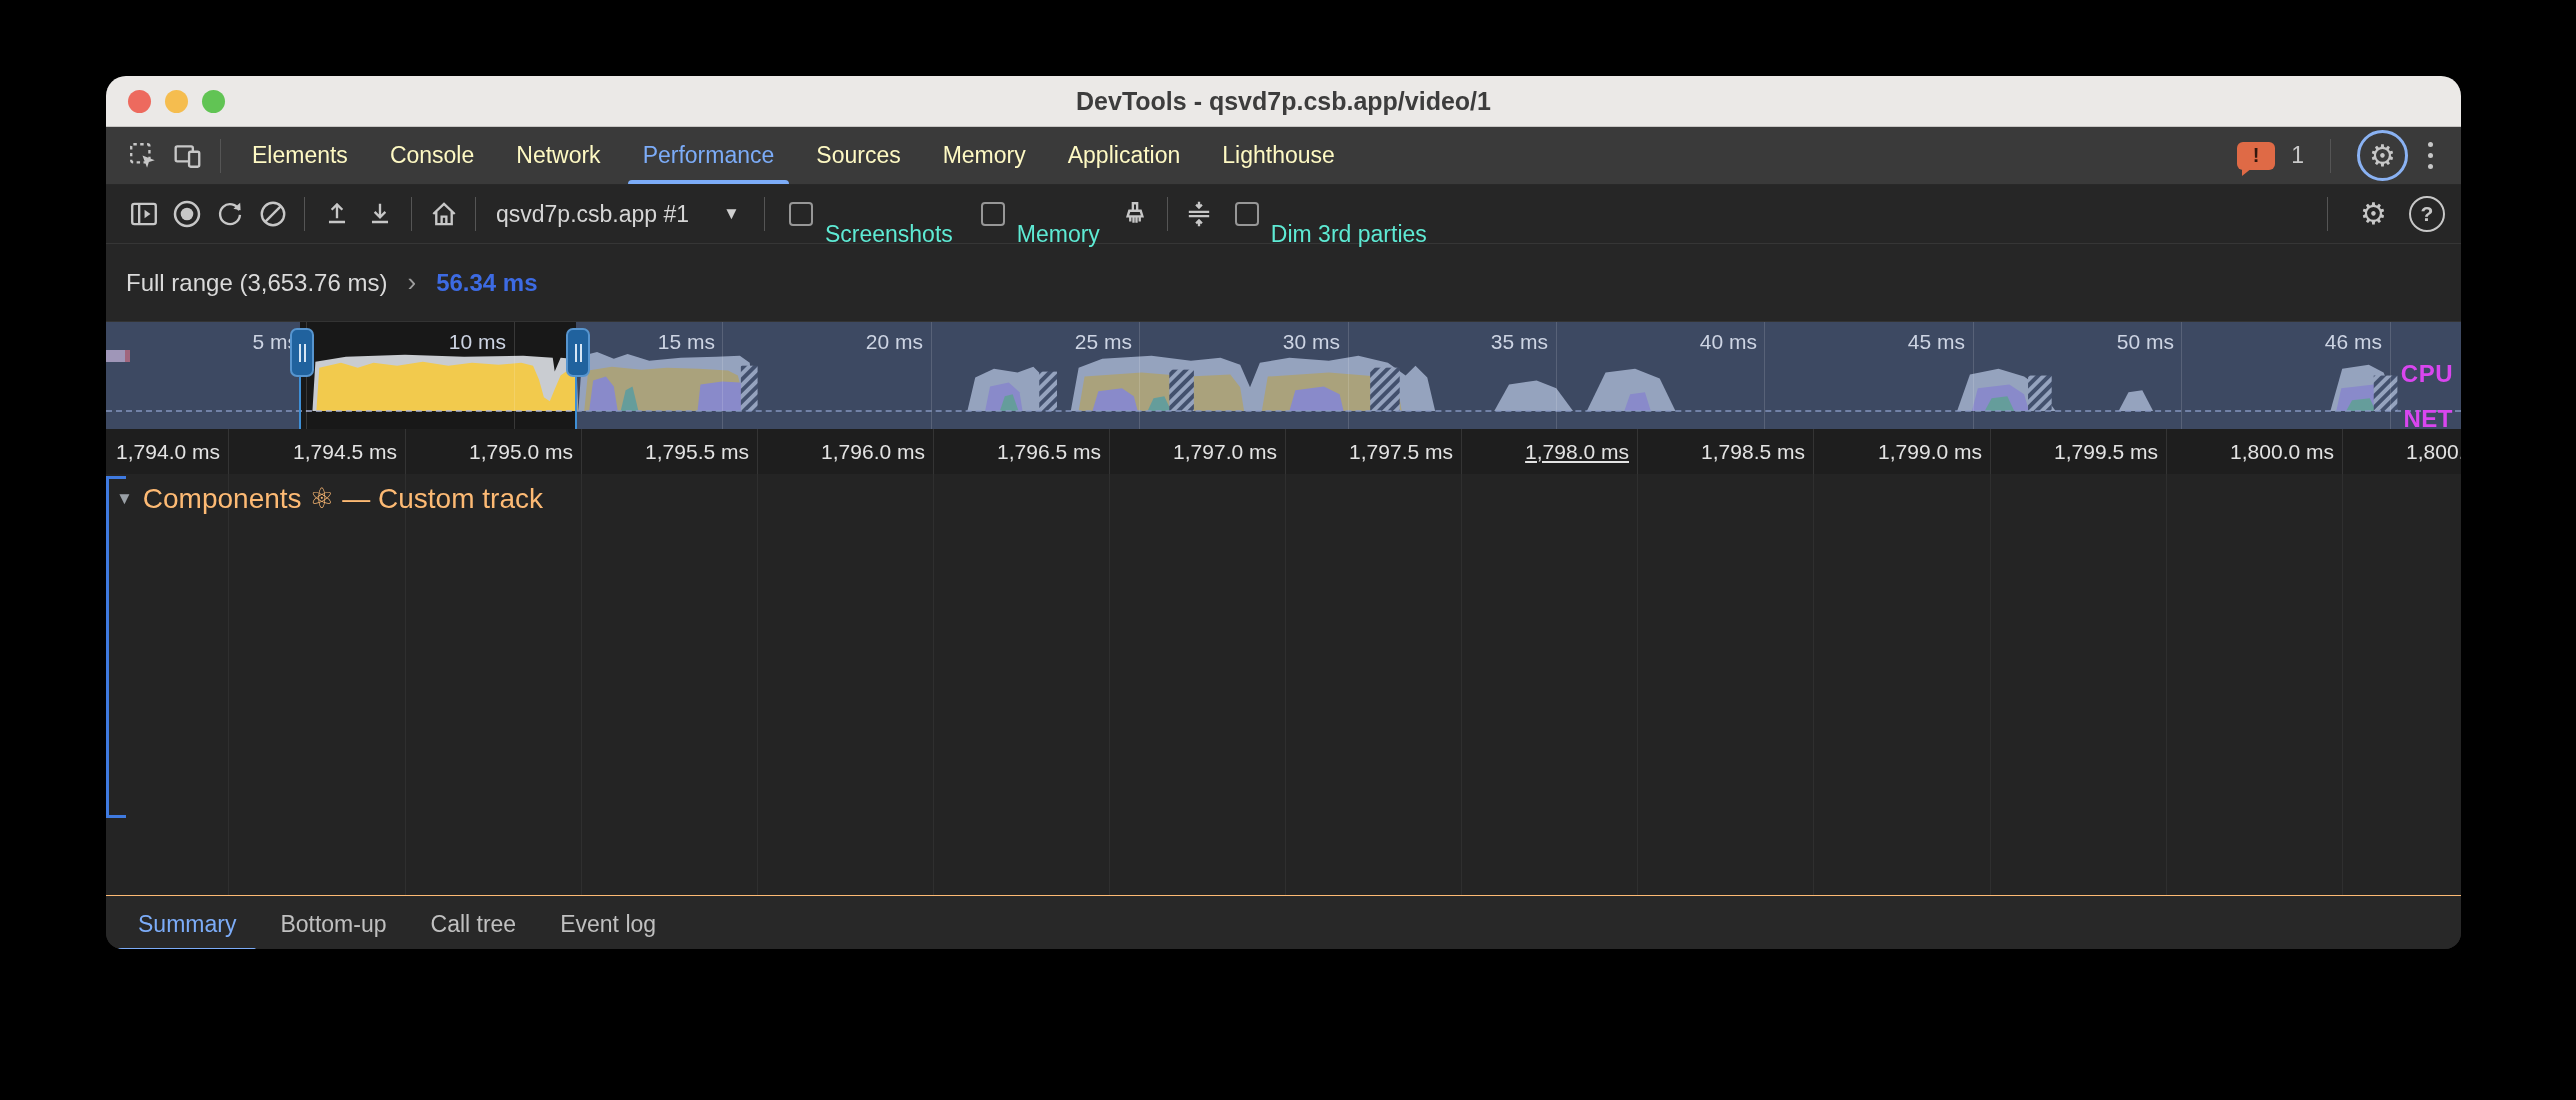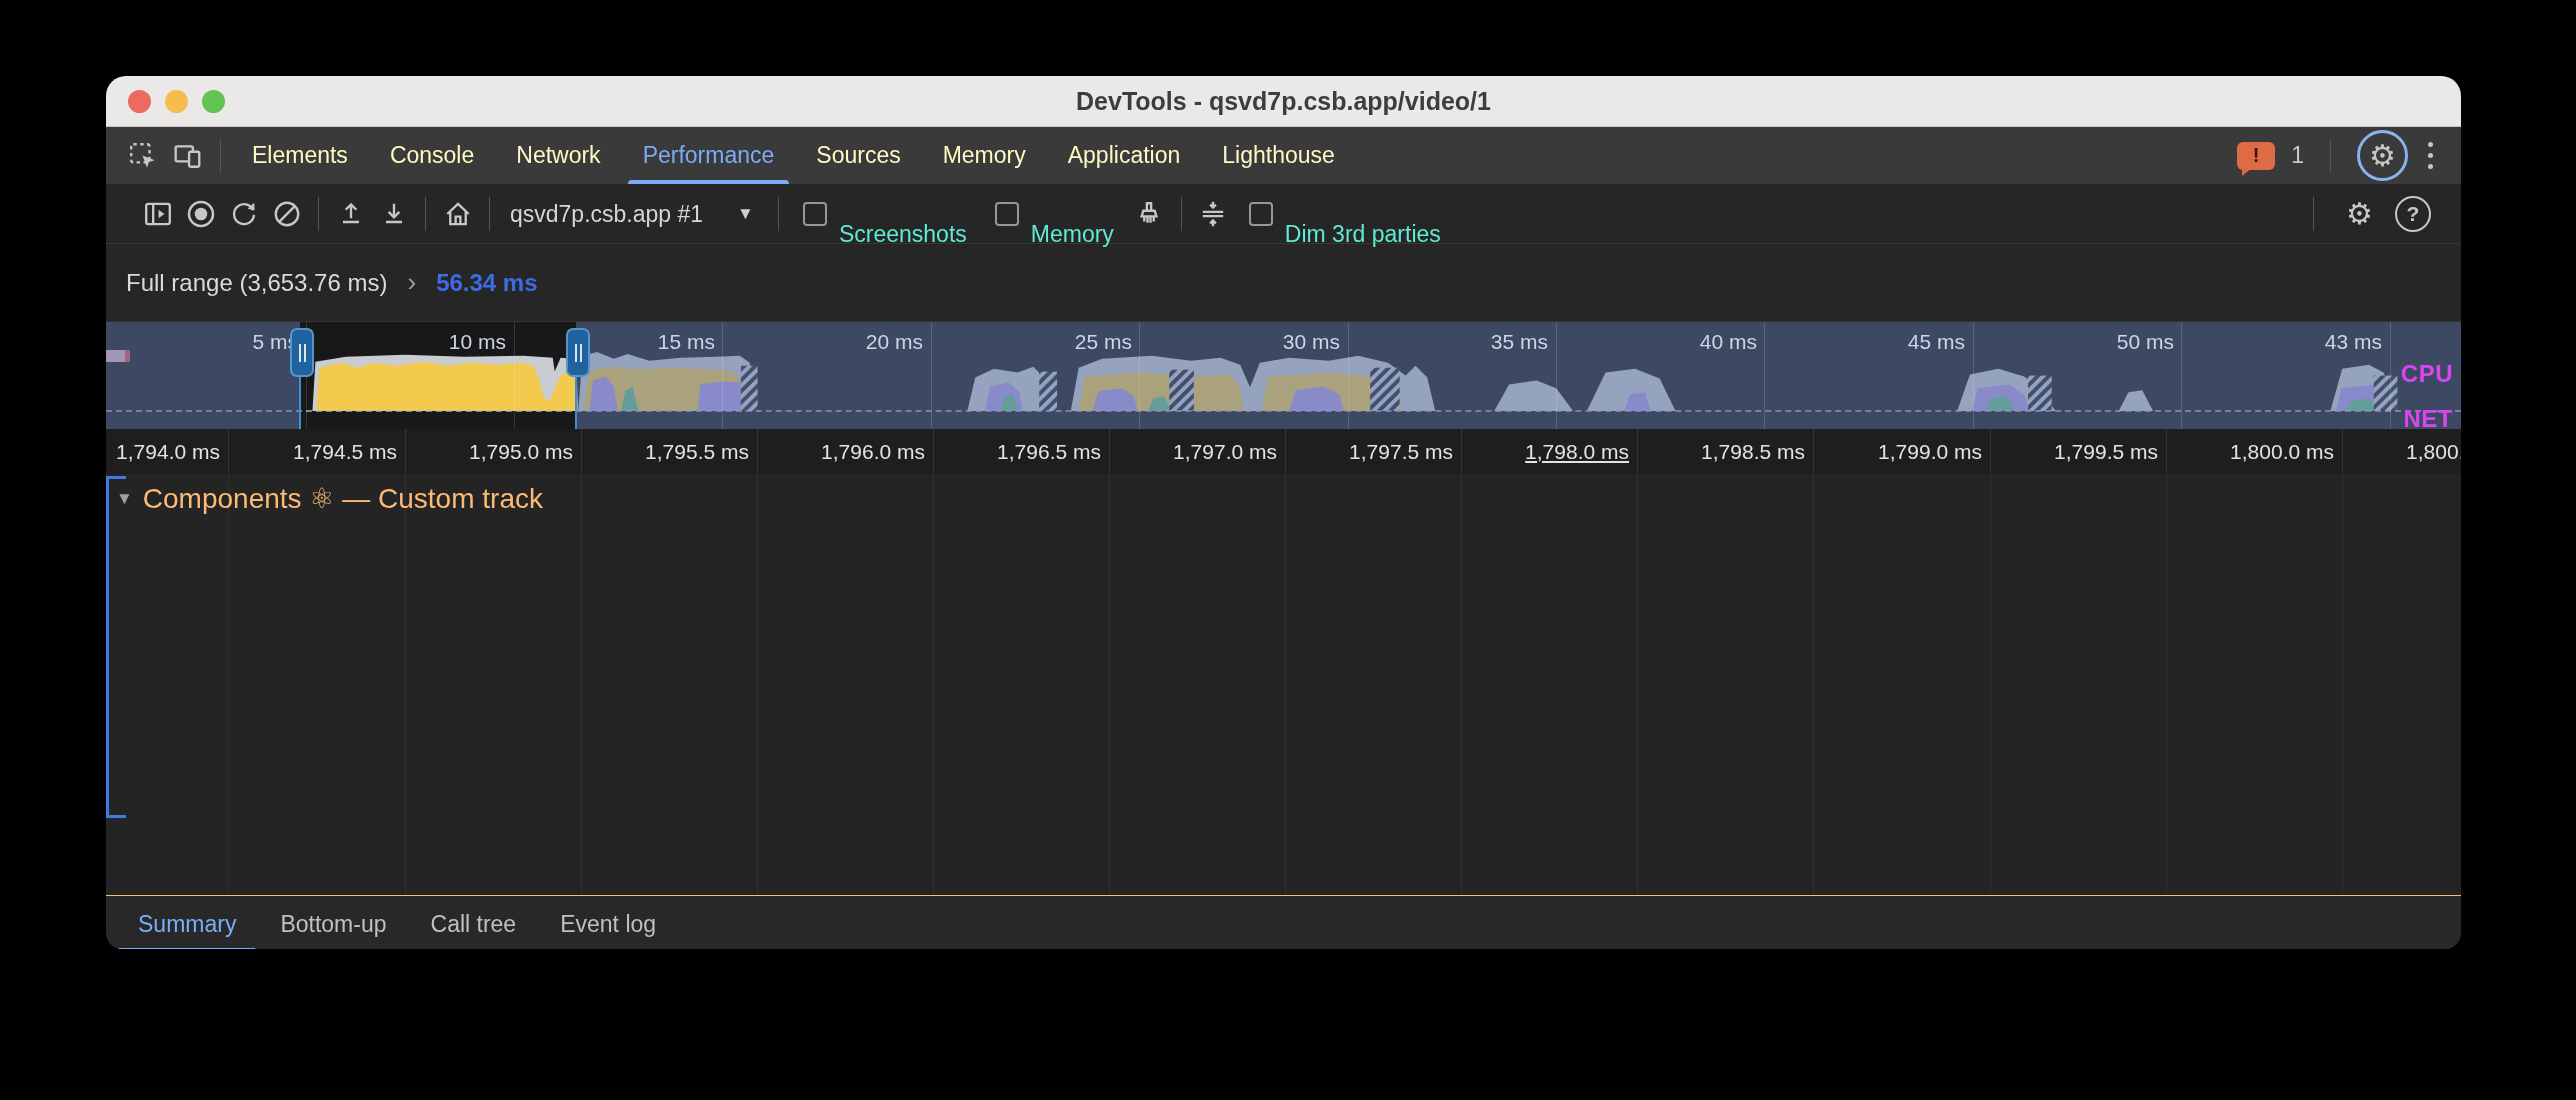--- a/index.html
+++ b/index.html
@@ -25,21 +25,21 @@
   .tabbar-right{margin-left:auto;display:flex;align-items:center;gap:16px;padding-right:10px;}
   .err-badge{width:38px;height:28px;background:#df6a46;border-radius:6px;position:relative;
              display:flex;align-items:center;justify-content:center;color:#33180e;font-weight:bold;font-size:20px;}
   .err-badge::after{content:"";position:absolute;left:5px;bottom:-6px;border:6px solid transparent;border-top-color:#df6a46;border-left-color:#df6a46;border-width:4px 5px;}
   .err-count{color:#c9c9c9;font-size:23px;}
   .ring{width:45px;height:45px;border:3px solid #8ab2f3;border-radius:50%;display:flex;align-items:center;justify-content:center;}
   .gear-glyph{color:#c7c7c7;font-size:30px;line-height:1;}
   .kebab{display:flex;flex-direction:column;gap:6px;padding:4px;}
   .kebab i{width:5px;height:5px;border-radius:50%;background:#c7c7c7;}
   
-  .toolbar{height:58px;background:#262626;border-bottom:1px solid #363636;display:flex;align-items:center;padding:0 30px;}
+  .toolbar{height:58px;background:#262626;border-bottom:1px solid #363636;display:flex;align-items:center;padding:0 16px;}
   .toolbar .iconbtn{width:43px;}
   .session{color:#d6d6d6;font-size:23px;margin-left:10px;white-space:nowrap;}
   .caret{color:#cfcfcf;font-size:17px;margin:0 14px 0 34px;}
   .chk{display:flex;align-items:center;gap:12px;margin:0 14px;}
   .chk .box{width:20px;height:20px;border:2px solid #979797;border-radius:4px;}
   .chk .lbl{color:#5eead4;font-size:23px;white-space:nowrap;margin-top:40px;}
   .toolbar-right{margin-left:auto;display:flex;align-items:center;gap:14px;}
   .helpbtn{width:32px;height:32px;border:2.4px solid #c7c7c7;border-radius:50%;color:#c7c7c7;
            display:flex;align-items:center;justify-content:center;font-size:21px;font-weight:bold;}
   
@@ -284,21 +284,21 @@
         <div class="ov-label" style="left: 1125px;">30 ms</div>
         <div class="ov-grid" style="left: 1450px;"></div>
         <div class="ov-label" style="left: 1333px;">35 ms</div>
         <div class="ov-grid" style="left: 1658px;"></div>
         <div class="ov-label" style="left: 1542px;">40 ms</div>
         <div class="ov-grid" style="left: 1867px;"></div>
         <div class="ov-label" style="left: 1750px;">45 ms</div>
         <div class="ov-grid" style="left: 2075px;"></div>
         <div class="ov-label" style="left: 1959px;">50 ms</div>
         <div class="ov-grid" style="left: 2284px;"></div>
-        <div class="ov-label" style="left: 2167px;">43 ms</div>
+        <div class="ov-label" style="left: 2167px;">46 ms</div>
       </div>
     <div class="guide" id="guide-l" style="left: 193px;"></div>
     <div class="guide" id="guide-r" style="left: 469px;"></div>
     <div class="handle" id="handle-l" style="left: 184px;">
         <i></i>
         <i></i>
       </div>
     <div class="handle" id="handle-r" style="left: 460px;">
         <i></i>
         <i></i>

